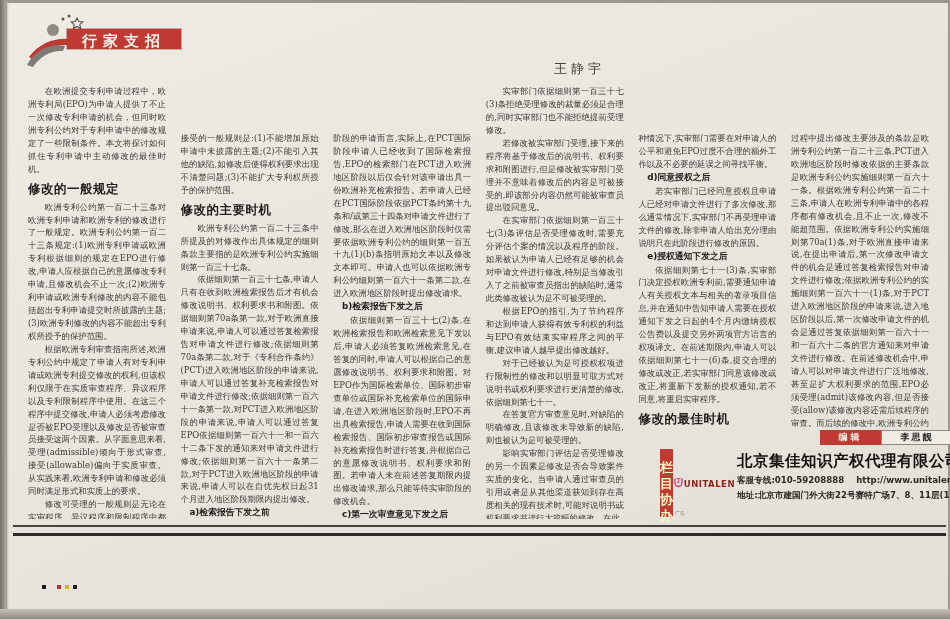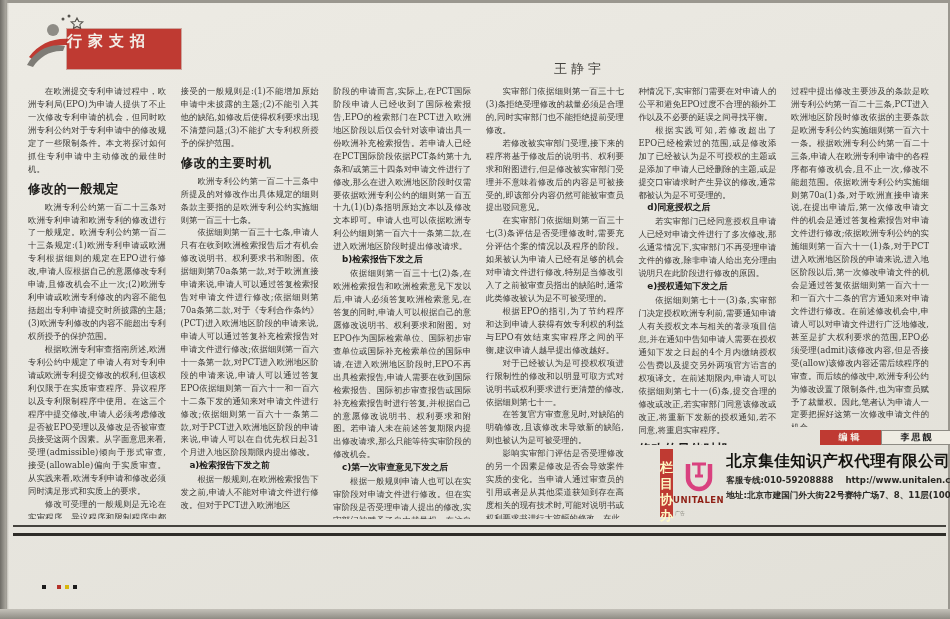--- a/index.html
+++ b/index.html
@@ -7,54 +7,54 @@
   #stage{position:relative;width:950px;height:619px;background:#9a978f;}
   #paper{position:absolute;left:7px;top:3px;right:2px;bottom:9px;
     background:linear-gradient(160deg,#edebe4 0%,#e8e6df 45%,#e2e0d8 100%);}
   #edge-left{position:absolute;left:0;top:0;width:9px;height:619px;
     background:linear-gradient(90deg,#6f6d67,#a5a29a 60%,rgba(165,162,154,0));}
   #edge-bottom{position:absolute;left:0;bottom:0;width:950px;height:10px;
     background:linear-gradient(0deg,#8f8c84,#c4c1b9);}
 
   
   #kicker{position:absolute;left:20px;top:8px;width:170px;height:60px;}
-  #kicker-box{position:absolute;left:40px;top:18px;width:114px;height:40px;background:#bf3a32;
+  #kicker-box{position:absolute;left:40px;top:18px;width:114px;height:20px;background:#bf3a32;
     color:#f3efe8;font-family:"DejaVu Serif",serif;font-weight:bold;font-size:15px;
-    letter-spacing:6px;text-align:left;line-height:24px;box-shadow:0 0 0 1px rgba(150,40,30,.35);}
+    letter-spacing:6px;text-align:center;line-height:24px;box-shadow:0 0 0 1px rgba(150,40,30,.35);}
   #kicker-logo{position:absolute;left:-2px;top:2px;}
   #page-title{position:absolute;left:215px;top:8px;width:715px;text-align:center;
     font-family:"DejaVu Sans",sans-serif;font-weight:700;font-size:33px;color:#26262a;
     letter-spacing:2px;text-shadow:1.5px 1.5px 0 #bcb9b0;}
   #byline{position:absolute;left:215px;top:57px;width:715px;text-align:center;
     font-size:13px;color:#44423e;letter-spacing:4px;}
 
   
   #columns{position:absolute;left:0;top:0;width:950px;height:619px;}
   .col{position:absolute;top:82px;width:138px;overflow:hidden;color:#3a3936;}
   .col p{margin:0;font-size:8.4px;line-height:1.54;text-align:justify;text-indent:2em;
     font-family:"DejaVu Serif",serif;}
-  .col p.cont{text-indent:0;}
+  .col p.cont{text-indent:0;margin-top:47px;}
   .col h2{margin:5px 0 3px 0;font-family:"DejaVu Sans",sans-serif;font-size:12.5px;
     font-weight:700;color:#1e1d1b;letter-spacing:.5px;}
   .col h3{margin:1px 0 1px 0;font-family:"DejaVu Sans",sans-serif;font-size:8.8px;
     font-weight:700;color:#1e1d1b;text-indent:1em;}
 
   
   #editor-row{position:absolute;left:813px;top:427px;width:133px;height:15px;display:flex;
     font-family:"DejaVu Sans",sans-serif;font-size:9px;font-weight:700;}
   #editor-label{flex:1;background:#bf3a32;color:#f4f0e8;text-align:center;line-height:15px;letter-spacing:3px;}
   #editor-name{flex:1.15;background:#efece3;border:1px solid #8e8b84;color:#222;
     text-align:center;line-height:13px;letter-spacing:2px;}
 
   
   #ad{position:absolute;left:653px;top:446px;width:294px;height:68px;display:flex;align-items:stretch;}
   #ad-side{width:23px;background:#bf3a32;color:#fef9c3;font-family:"DejaVu Serif",serif;
     font-weight:bold;font-size:13px;line-height:1.22;text-align:center;padding-top:11px;
     word-break:break-all;}
-  #ad-logo{width:62px;display:flex;flex-direction:column;align-items:center;justify-content:center;position:relative;}
+  #ad-logo{width:62px;display:flex;flex-direction:row;align-items:center;justify-content:center;position:relative;}
   #ad-logo-name{font-family:"DejaVu Sans",sans-serif;font-size:8.5px;font-weight:800;
     color:#8f1f14;letter-spacing:.5px;margin-top:1px;}
   #ad-mark{position:absolute;left:2px;bottom:1px;font-size:5px;color:#8a877f;}
   #ad-main{flex:1;padding:2px 2px 0 2px;}
   #ad-company{font-family:"DejaVu Sans",sans-serif;font-weight:800;font-size:15.5px;
     color:#14130f;letter-spacing:.5px;white-space:nowrap;}
   .ad-line{font-family:"DejaVu Sans",sans-serif;font-weight:700;font-size:8.6px;color:#2a2925;
     margin-top:3px;display:flex;white-space:nowrap;}
   .ad-line .gap{width:12px;}
 
@@ -109,21 +109,20 @@
           <p>实审部门依据细则第一百三十七(3)条拒绝受理修改的裁量必须是合理的,同时实审部门也不能拒绝提前受理修改。</p>
           <p>若修改被实审部门受理,接下来的程序将基于修改后的说明书、权利要求和附图进行,但是修改被实审部门受理并不意味着修改后的内容是可被接受的,即该部分内容仍然可能被审查员提出驳回意见。</p>
           <p>在实审部门依据细则第一百三十七(3)条评估是否受理修改时,需要充分评估个案的情况以及程序的阶段。如果被认为申请人已经有足够的机会对申请文件进行修改,特别是当修改引入了之前被审查员指出的缺陷时,通常此类修改被认为是不可被受理的。</p>
           <p>根据EPO的指引,为了节约程序和达到申请人获得有效专利权的利益与EPO有效结束实审程序之间的平衡,建议申请人越早提出修改越好。</p>
           <p>对于已经被认为是可授权权项进行限制性的修改和以明显可取方式对说明书或权利要求进行更清楚的修改,依据细则第七十一。</p>
           <p>在答复官方审查意见时,对缺陷的明确修改,且该修改未导致新的缺陷,则也被认为是可被受理的。</p>
           <p>影响实审部门评估是否受理修改的另一个因素是修改是否会导致案件实质的变化。当申请人通过审查员的引用或者是从其他渠道获知到存在高度相关的现有技术时,可能对说明书或权利要求书进行大篇幅的修改。在此</p>
         </div>
         <div class="col" style="left: 631.4px; height: 360px;">
           <p class="cont">种情况下,实审部门需要在对申请人的公平和避免EPO过度不合理的额外工作以及不必要的延误之间寻找平衡。</p>
-          <p>根据实践可知,若修改超出了EPO已经检索过的范围,或是修改添加了已经被认为是不可授权的主题或是添加了申请人已经删除的主题,或是提交口审请求时产生异议的修改,通常都被认为是不可受理的。</p>
           <h3>d)同意授权之后</h3>
           <p>若实审部门已经同意授权且申请人已经对申请文件进行了多次修改,那么通常情况下,实审部门不再受理申请文件的修改,除非申请人给出充分理由说明只在此阶段进行修改的原因。</p>
           <h3>e)授权通知下发之后</h3>
           <p>依据细则第七十一(3)条,实审部门决定授权欧洲专利前,需要通知申请人有关授权文本与相关的著录项目信息,并在通知中告知申请人需要在授权通知下发之日起的4个月内缴纳授权公告费以及提交另外两项官方语言的权项译文。在前述期限内,申请人可以依据细则第七十一(6)条,提交合理的修改或改正,若实审部门同意该修改或改正,将重新下发新的授权通知,若不同意,将重启实审程序。</p>
           <h2>修改的最佳时机</h2>
         </div>
         <div class="col" style="left: 784px; height: 342px;">
           <p class="cont">过程中提出修改主要涉及的条款是欧洲专利公约第一百二十三条,PCT进入欧洲地区阶段时修改依据的主要条款是欧洲专利公约实施细则第一百六十一条。根据欧洲专利公约第一百二十三条,申请人在欧洲专利申请中的各程序都有修改机会,且不止一次,修改不能超范围。依据欧洲专利公约实施细则第70a(1)条,对于欧洲直接申请来说,在提出申请后,第一次修改申请文件的机会是通过答复检索报告对申请文件进行修改;依据欧洲专利公约的实施细则第一百六十一(1)条,对于PCT进入欧洲地区阶段的申请来说,进入地区阶段以后,第一次修改申请文件的机会是通过答复依据细则第一百六十一和一百六十二条的官方通知来对申请文件进行修改。在前述修改机会中,申请人可以对申请文件进行广泛地修改,甚至是扩大权利要求的范围,EPO必须受理(admit)该修改内容,但是否接受(allow)该修改内容还需后续程序的审查。而后续的修改中,欧洲专利公约为修改设置了限制条件,也为审查员赋予了裁量权。因此,笔者认为申请人一定要把握好这第一次修改申请文件的机会。</p>
         </div>
       </div>

